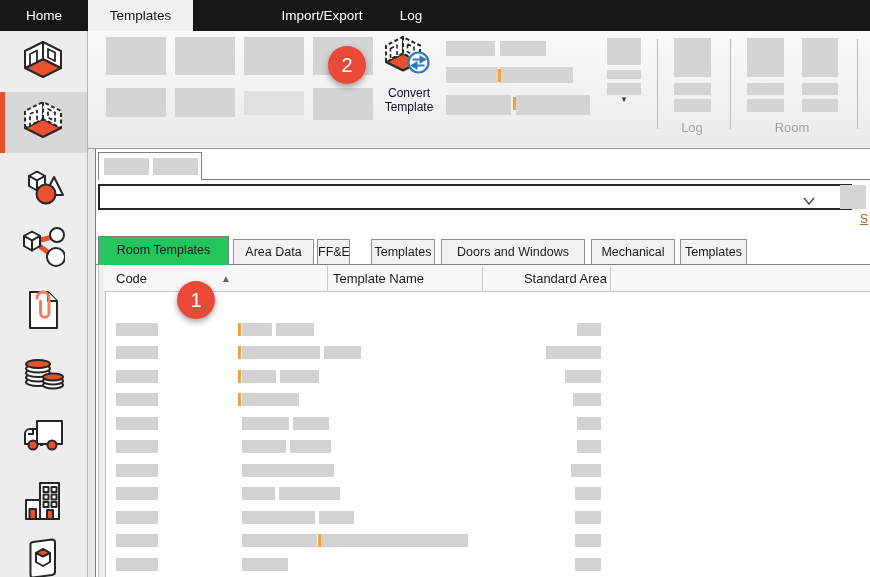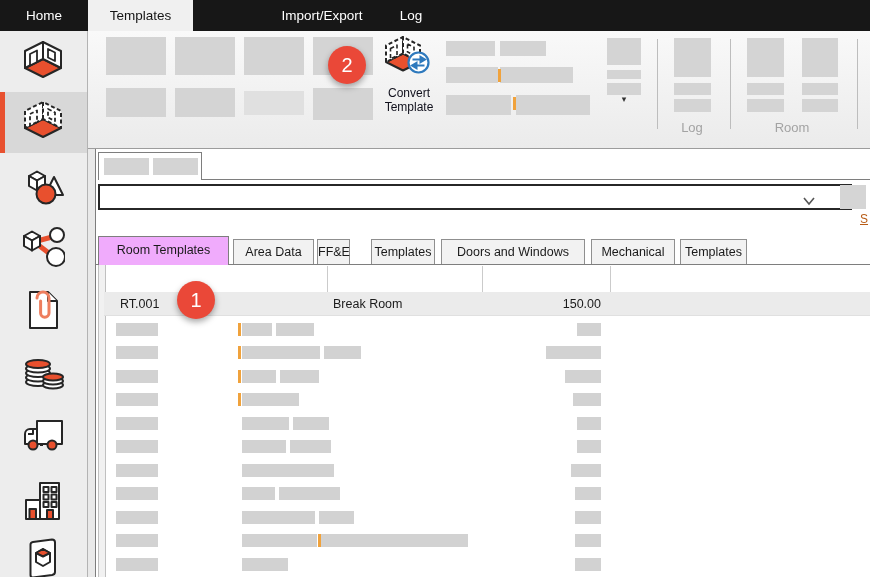--- a/index.html
+++ b/index.html
@@ -40,21 +40,21 @@
   .dtline{position:absolute;left:106px;top:31px;width:668px;height:1px;background:#7e7e7e;}
   .combo{position:absolute;left:2px;top:36px;width:754px;height:26px;background:#fff;
          border:2px solid #272727;box-sizing:border-box;}
   .combo-chev{position:absolute;left:706px;top:44px;width:14px;height:10px;}
   .combo-btn{position:absolute;left:744px;top:37px;width:26px;height:24px;background:#d5d5d5;}
   .plink{position:absolute;left:764px;top:64px;width:12px;height:16px;font-size:12px;color:#b85c16;
          text-decoration:underline;overflow:hidden;}
   
   .ctab{position:absolute;box-sizing:border-box;background:#f2f2f2;border:1px solid #8f8f8f;
         text-align:center;font-size:12.5px;color:#1a1a1a;cursor:default;}
-  .ctab.active{background:#f0abfc;border-color:#7e7e7e;border-bottom:none;z-index:3;}
+  .ctab.active{background:#22c55e;border-color:#7e7e7e;border-bottom:none;z-index:3;}
   .tabline{position:absolute;left:0px;top:116px;width:774px;height:1px;background:#7e7e7e;z-index:1;}
   
   .rowhdrstrip{position:absolute;left:2px;top:117px;width:6px;height:312px;background:#f1f1f1;
                border-left:1px solid #c0c0c0;border-right:1px solid #c0c0c0;box-sizing:content-box;}
   .ghead{position:absolute;left:8px;top:118px;width:766px;height:26px;background:#f7f7f7;
          border-bottom:1px solid #c4c4c4;box-sizing:border-box;font-size:13px;}
   .gdiv{position:absolute;top:118px;width:1px;height:26px;background:#cbcbcb;}
   .hcell{position:absolute;top:0;height:26px;line-height:26px;white-space:nowrap;}
   .grow1{position:absolute;left:8px;top:144px;width:766px;height:24px;background:#ebebeb;
          border-bottom:1px solid #e0e0e0;box-sizing:border-box;font-size:12.5px;}
@@ -274,29 +274,30 @@
         <div class="ctab" style="left: 221px; top: 91px; width: 33px; height: 26px; position: absolute; line-height: 24px;">FF&amp;E</div>
         <div class="ctab" style="left: 275px; top: 91px; width: 64px; height: 26px; position: absolute; line-height: 24px;">Templates</div>
         <div class="ctab" style="left: 345px; top: 91px; width: 144px; height: 26px; position: absolute; line-height: 24px;">Doors and Windows</div>
         <div class="ctab" style="left: 495px; top: 91px; width: 84px; height: 26px; position: absolute; line-height: 24px;">Mechanical</div>
         <div class="ctab" style="left: 584px; top: 91px; width: 67px; height: 26px; position: absolute; line-height: 24px;">Templates</div>
       </div>
     <div class="tabline"></div>
 
     <div class="rowhdrstrip"></div>
 
+    <div class="ghead">
+      <div class="hcell" style="left:12px;">Code</div>
+      <span class="sortglyph">▲</span>
+      <div class="hcell" style="left:229px;">Template Name</div>
+      <div class="hcell" style="left:378px;width:125px;text-align:right;">Standard Area</div>
+    </div>
     <div class="gdiv" style="left:231px;"></div>
     <div class="gdiv" style="left:386px;"></div>
     <div class="gdiv" style="left:514px;"></div>
 
-    <div class="grow1">
-      <div class="gcell" style="left:16px;">RT.001</div>
-      <div class="gcell" style="left:229px;">Break Room</div>
-      <div class="gcell" style="left:378px;width:119px;text-align:right;">150.00</div>
-    </div>
 
     <div id="redrows">
         <div class="rrow" style="left: 8px; top: 170px; width: 766px; height: 23px; position: absolute;">
           <div class="rbar" style="left: 12px; top: 5px; width: 42px; height: 13px; position: absolute;"></div>
           <div class="tick" style="left: 134px; top: 5px; width: 3px; height: 13px; position: absolute;"></div>
           <div class="rbar" style="left: 138px; top: 5px; width: 30px; height: 13px; position: absolute;"></div>
           <div class="rbar" style="left: 172px; top: 5px; width: 38px; height: 13px; position: absolute;"></div>
           <div class="rbar" style="left: 473px; top: 5px; width: 24px; height: 13px; position: absolute;"></div>
         </div>
         <div class="rrow" style="left: 8px; top: 193px; width: 766px; height: 23px; position: absolute;">

